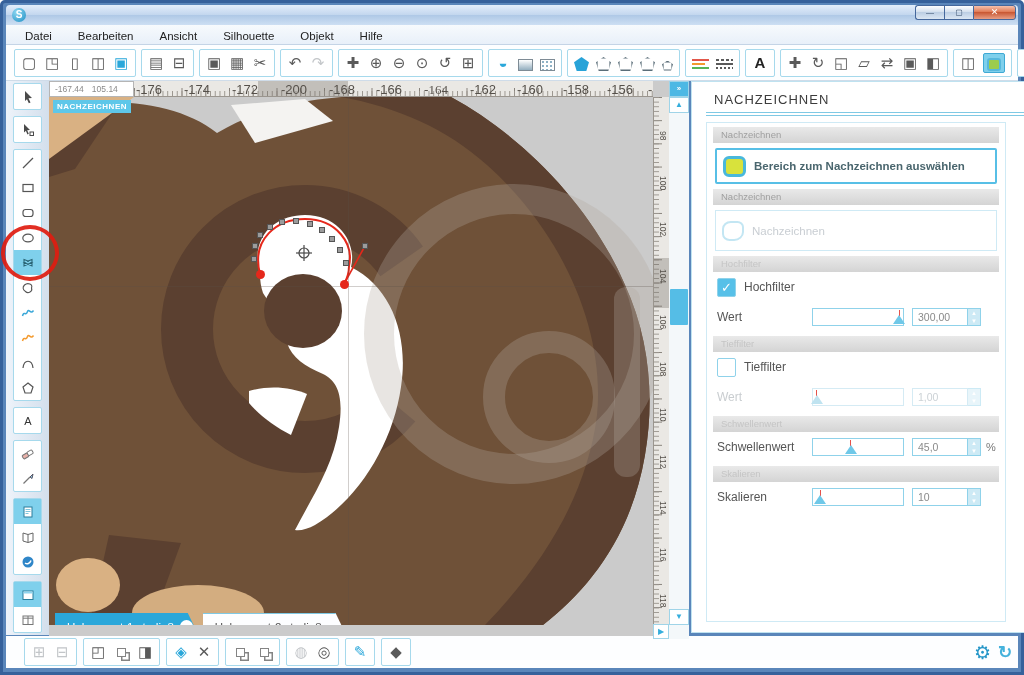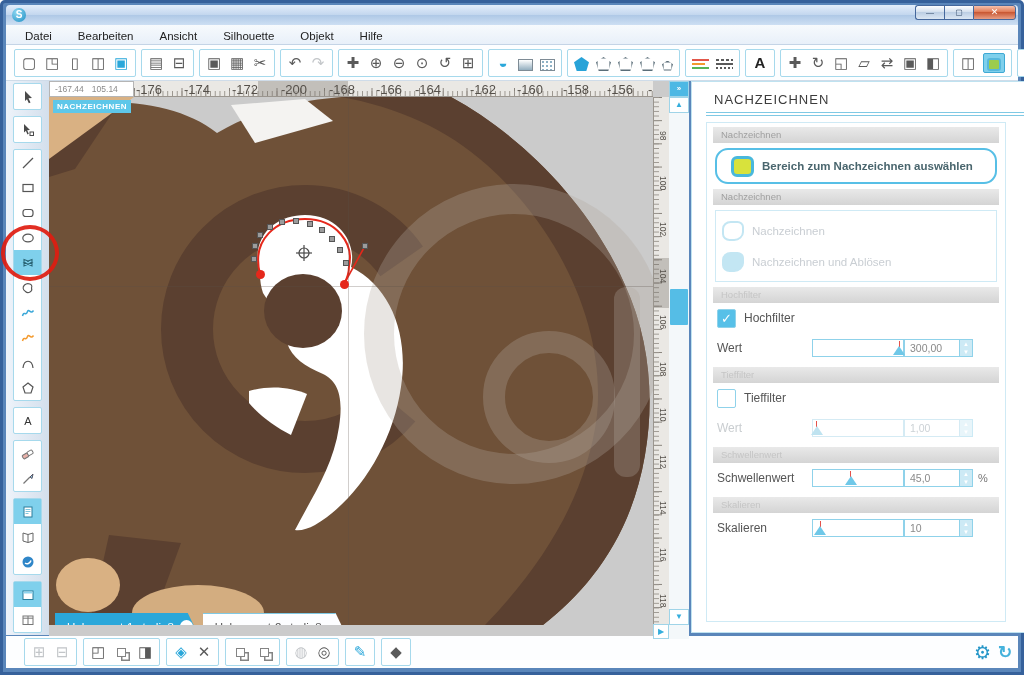--- a/index.html
+++ b/index.html
@@ -90,41 +90,41 @@
   .tabx { width:13px; height:13px; border-radius:50%; background:#fff; color:#2aa7da; font-size:8px; font-weight:bold; text-align:center; line-height:13px; }
   .tab.inactive .tabx { background:transparent; color:#4db8e4; }
   .hs-right { position:absolute; left:604px; top:543px; width:16px; height:15px; background:#fff; border:1px solid #9fd4e8; color:#35aedd; font-size:8px; text-align:center; line-height:13px; z-index:36; }
   
   .rpanel { position:absolute; left:688px; top:78px; width:363px; bottom:39px; background:#fff; border:1px solid #bfe2f0; }
   .ptitle { margin:10px 0 0 22px; font-size:13px; letter-spacing:1px; color:#3c3c3c; }
   .plines { margin:5px 14px 0 14px; height:4px; border-top:1px solid #7fc9e4; border-bottom:1px solid #7fc9e4; }
   .pcard { position:absolute; left:14px; top:40px; width:300px; bottom:10px; border:1px solid #cfeaf5; overflow:hidden; }
   .secbar { height:16px; background:linear-gradient(#e9e9e9,#d4d4d4); color:#9f9f9f; font-size:9.5px; padding:2px 0 0 8px; margin:4px 6px 0 6px; }
   .secbar.dis { color:#c5c5c5; }
-  .selbtn { margin:5px 8px; border:2px solid #57bfe6; border-radius:13px; height:36px; display:flex; align-items:center; gap:8px; padding-left:14px; }
+  .selbtn { margin:5px 8px; border:2px solid #57bfe6; border-radius:2px; height:36px; display:flex; align-items:center; gap:8px; padding-left:6px; }
   .selbtn-ic { width:23px; height:21px; background:#d8e23c; border:3px solid #49b8dc; border-radius:6px; }
   .selbtn-tx { font-size:11.5px; font-weight:bold; color:#4a666e; }
   .optbox { margin:5px 8px; border:1px solid #cfeaf5; padding:4px 0; }
   .optrow { display:flex; align-items:center; gap:8px; height:31px; padding-left:6px; }
   .optic { width:22px; height:20px; border:2px solid #c3e6f3; border-radius:40% 30% 45% 35%; }
   .optic.fill { background:#c3e6f3; }
   .optlab { font-size:11.5px; color:#c9ced3; }
   .cbrow { display:flex; align-items:center; gap:8px; height:30px; padding-left:10px; }
   .cbox { width:19px; height:19px; border:1px solid #8fd2ea; border-radius:2px; background:#fff; }
   .cbox.on { background:#57c0e8; color:#fff; font-size:13px; text-align:center; line-height:18px; }
   .cblab { font-size:12px; color:#555; }
   .valrow { display:flex; align-items:center; height:30px; padding-left:10px; }
   .vlab { width:95px; font-size:12px; color:#555; }
   .vlab.dis, .unit.dis { color:#c9cdd0; }
   .slider { position:relative; width:92px; height:18px; border:1px solid #8fd2ea; background:#fff; }
   .slider.dis { border-color:#d5ebf4; }
   .shandle { position:absolute; bottom:1px; margin-left:-6px; width:0; height:0;
     border-left:6px solid transparent; border-right:6px solid transparent; border-bottom:9px solid #6fc8e8; }
   .sline { position:absolute; top:1px; bottom:9px; width:1px; background:#e5524a; margin-left:-.5px; }
-  .spin { width:56px; height:18px; border:1px solid #8fd2ea; background:#fff; font-size:10.5px; color:#8a8a8a; padding:2px 0 0 5px; }
+  .spin { margin-left:8px; width:56px; height:18px; border:1px solid #8fd2ea; background:#fff; font-size:10.5px; color:#8a8a8a; padding:2px 0 0 5px; }
   .spin.dis { border-color:#d5ebf4; color:#ccd2d6; }
   .sarr { width:13px; height:18px; border:1px solid #8fd2ea; border-left:none; background:#cdeaf5; display:flex; flex-direction:column; }
   .sarr i { flex:1; font-style:normal; font-size:6px; color:#fff; text-align:center; line-height:8px; }
   .unit { font-size:11px; color:#777; margin-left:5px; }
   
   .bottombar { position:absolute; left:3px; bottom:4px; right:3px; height:32px; background:#fdfeff; display:flex; align-items:center; gap:6px; padding-left:18px; }
   .sq2 { width:9px; height:9px; border:1.5px solid #848484; background:#fff; margin:4px; box-shadow:4px 4px 0 -1.5px #fff,4px 4px 0 0 #848484; }
   .watermark { position:absolute; left:768px; top:620px; font-size:27px; color:#998e88; z-index:50; letter-spacing:.5px; }
   .gearico { position:absolute; left:971px; top:638px; font-size:19px; color:#2596c8; z-index:51; }
   .syncico { position:absolute; left:995px; top:639px; font-size:17px; font-weight:bold; color:#45b2dc; z-index:51; }
@@ -349,21 +349,21 @@
       <span>105.14</span>
     </div>
     <div class="hruler" id="hruler">
         <div class="hrhl" style="left: 124px; width: 90px;"></div>
         <span class="hrlab" style="left: 15px;">-176</span>
         <span class="hrlab" style="left: 63px;">-174</span>
         <span class="hrlab" style="left: 111px;">-172</span>
         <span class="hrlab" style="left: 160px;">-200</span>
         <span class="hrlab" style="left: 208px;">-168</span>
         <span class="hrlab" style="left: 255px;">-166</span>
-        <span class="hrlab" style="left: 294px;">-164</span>
+        <span class="hrlab" style="left: 302px; font-family: Liberation Serif, serif;">-164</span>
         <span class="hrlab" style="left: 349px;">-162</span>
         <span class="hrlab" style="left: 396px;">-160</span>
         <span class="hrlab" style="left: 442px;">-158</span>
         <span class="hrlab" style="left: 486px;">-156</span>
         <span class="hrlab" style="left: 527px;">-154</span>
       </div>
     <div class="vruler" id="vruler">
         <div class="vrhl" style="top: 161px; height: 50px;"></div>
         <span class="vrlab" style="top: 34px;">98</span>
         <span class="vrlab" style="top: 79px;">100</span>
@@ -470,24 +470,20 @@
       <div class="selbtn">
         <div class="selbtn-ic"></div>
         <div class="selbtn-tx">Bereich zum Nachzeichnen auswählen</div>
       </div>
       <div class="secbar">Nachzeichnen</div>
       <div class="optbox" id="traceopts">
           <div class="optrow">
             <div class="optic"></div>
             <div class="optlab">Nachzeichnen</div>
           </div>
-          <div class="optrow">
-            <div class="optic fill"></div>
-            <div class="optlab">Nachzeichnen und Ablösen</div>
-          </div>
         </div>
 
       <div class="secbar dis">Hochfilter</div>
       <div class="cbrow">
         <div class="cbox on">✓</div>
         <div class="cblab">Hochfilter</div>
       </div>
       <div class="valrow">
         <div class="vlab">Wert</div>
         <div class="slider">

